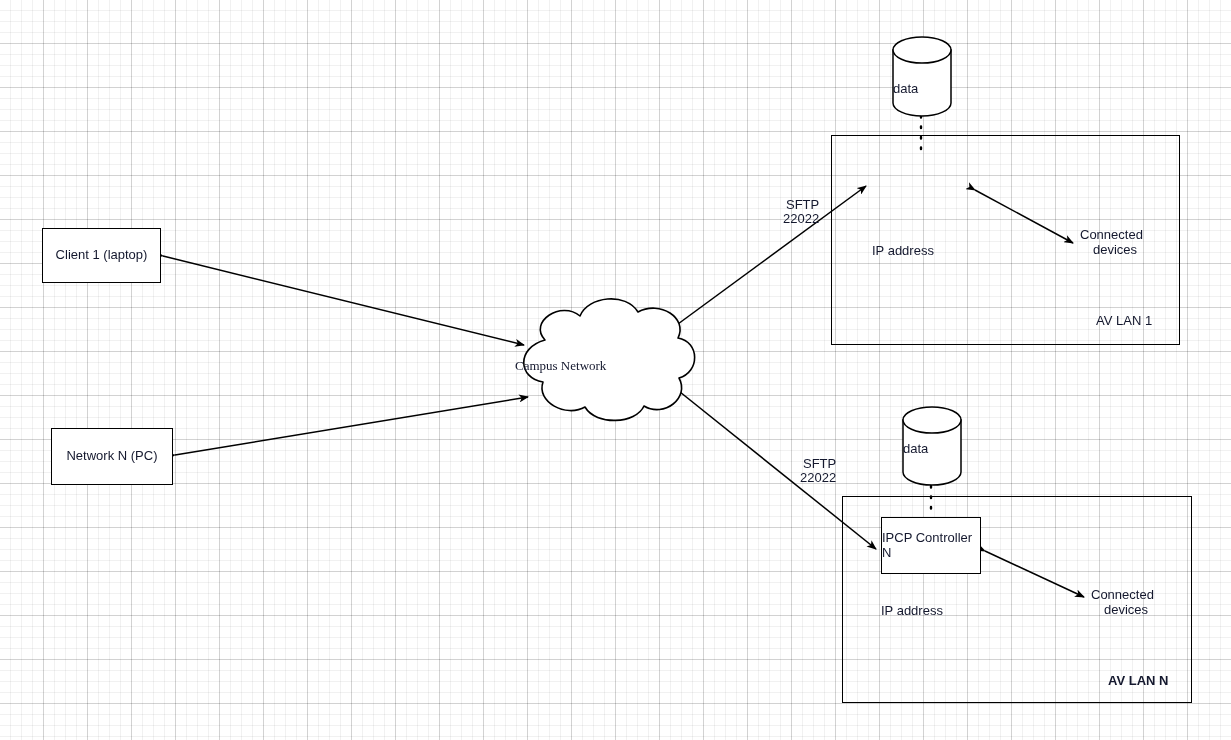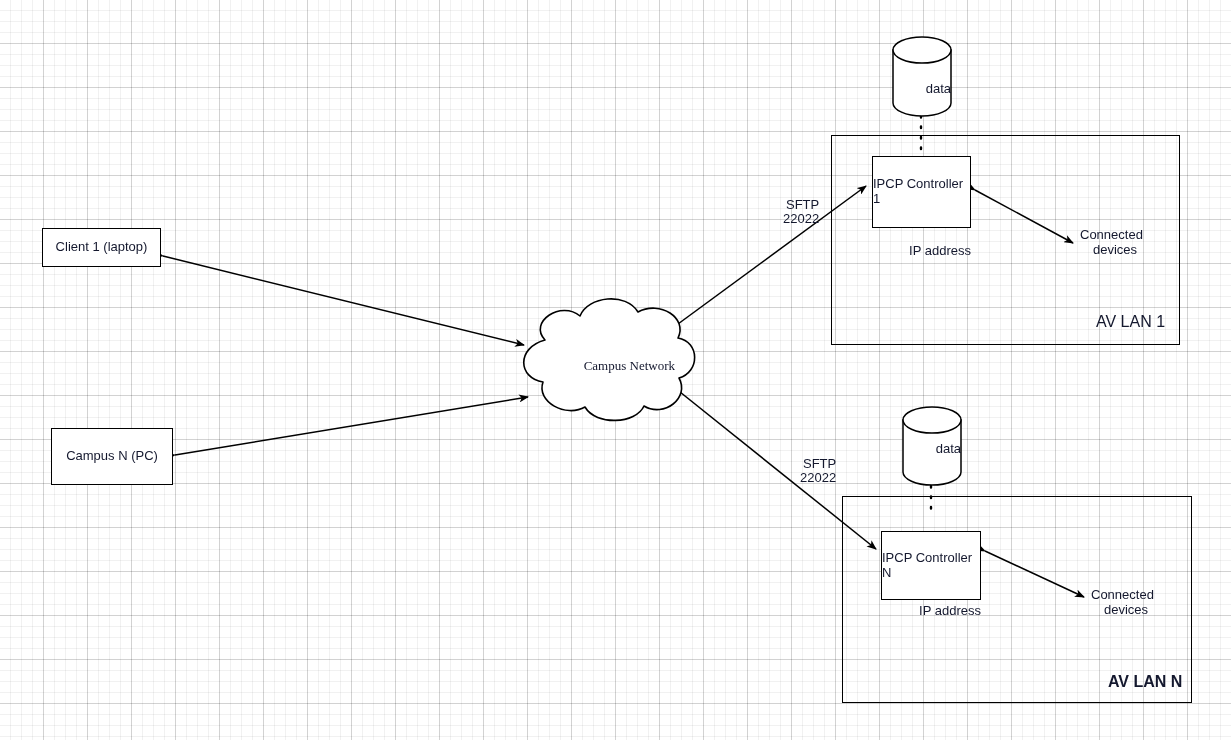--- a/index.html
+++ b/index.html
@@ -32,30 +32,30 @@
     color:#12163a;
   }
   .rectbox span{font-size:13px;line-height:1.15;color:#14182e;}
 
   .lanbox{
     border:1.7px solid #000;
     background:transparent;
   }
   .lan-label{
     position:absolute;
-    font-size:16px;color:#14182e;white-space:nowrap;
+    font-size:13px;color:#14182e;white-space:nowrap;
   }
   .free-label{
     position:absolute;
     font-size:13px;color:#14182e;
     white-space:pre;
     line-height:15px;
     text-align:center;
   }
-  .center-label{text-align:right;}
+  .center-label{text-align:left;}
 </style>
 </head>
 <body>
 
 <div id="canvas">
 
   <svg id="wires" viewBox="0 0 1231 740" xmlns="http://www.w3.org/2000/svg">
     <defs>
       <marker id="arr" markerWidth="10" markerHeight="8" refX="9" refY="4" orient="auto" markerUnits="userSpaceOnUse">
         <path d="M0,0 L10,4 L0,8 L2.6,4 Z" fill="#000"></path>
@@ -124,49 +124,46 @@
     
     <g>
       <path d="M 903 420 L 903 472 A 29 13 0 0 0 961 472 L 961 420 Z" fill="#ffffff" stroke="#000" stroke-width="1.5"></path>
       <ellipse cx="932" cy="420" rx="29" ry="13" fill="#ffffff" stroke="#000" stroke-width="1.5"></ellipse>
     </g>
   </svg>
 
   <div class="node lanbox" style="left:831px;top:135px;width:349px;height:210px;"></div>
   <div class="lan-label" style="left:1096px;top:313px;">AV LAN 1</div>
 
-  <div class="node rectbox" style="left:872px;top:156px;width:99px;height:72px;">
-    <span>IPCP Controller 1</span>
-  </div>
   <div class="free-label center-label" style="left:872px;top:243px;width:99px;">IP address</div>
 
   <div class="free-label center-label" style="left:893px;top:81px;width:58px;">data</div>
 
   <div class="free-label center-label" style="left:1080px;top:227px;width:90px;text-align:left;">Connected</div>
   <div class="free-label center-label" style="left:1080px;top:242px;width:70px;text-align:center;">devices</div>
 
   <div class="node lanbox" style="left:842px;top:496px;width:350px;height:207px;"></div>
   <div class="lan-label" style="left:1108px;top:673px;font-weight:bold;">AV LAN N</div>
 
-  <div class="node rectbox" style="left:881px;top:517px;width:100px;height:69px;margin-top:14px;">
+  <div class="node rectbox" style="left:881px;top:517px;width:100px;height:57px;">
     <span>IPCP Controller N</span>
   </div>
   <div class="free-label center-label" style="left:881px;top:603px;width:100px;">IP address</div>
 
   <div class="free-label center-label" style="left:903px;top:441px;width:58px;">data</div>
 
   <div class="free-label center-label" style="left:1091px;top:587px;width:90px;text-align:left;">Connected</div>
   <div class="free-label center-label" style="left:1091px;top:602px;width:70px;text-align:center;">devices</div>
 
-  <div class="node rectbox" style="left:42px;top:228px;width:119px;height:39px;">
+  <div class="node rectbox" style="left:42px;top:228px;width:119px;height:55px;">
     <span>Client 1 (laptop)</span>
   </div>
 
   <div class="node rectbox" style="left:51px;top:428px;width:122px;height:57px;">
-    <span>Campus N (PC)</span>
+    <span>Network N (PC)</span>
   </div>
 
   <div class="free-label center-label" style="left:515px;top:358px;width:160px;font-family:Liberation Serif, serif;">Campus Network</div>
 
   <div class="free-label" style="left:786px;top:197px;">SFTP</div>
   <div class="free-label" style="left:783px;top:211px;">22022</div>
 
   <div class="free-label" style="left:803px;top:456px;">SFTP</div>
   <div class="free-label" style="left:800px;top:470px;">22022</div>
 

